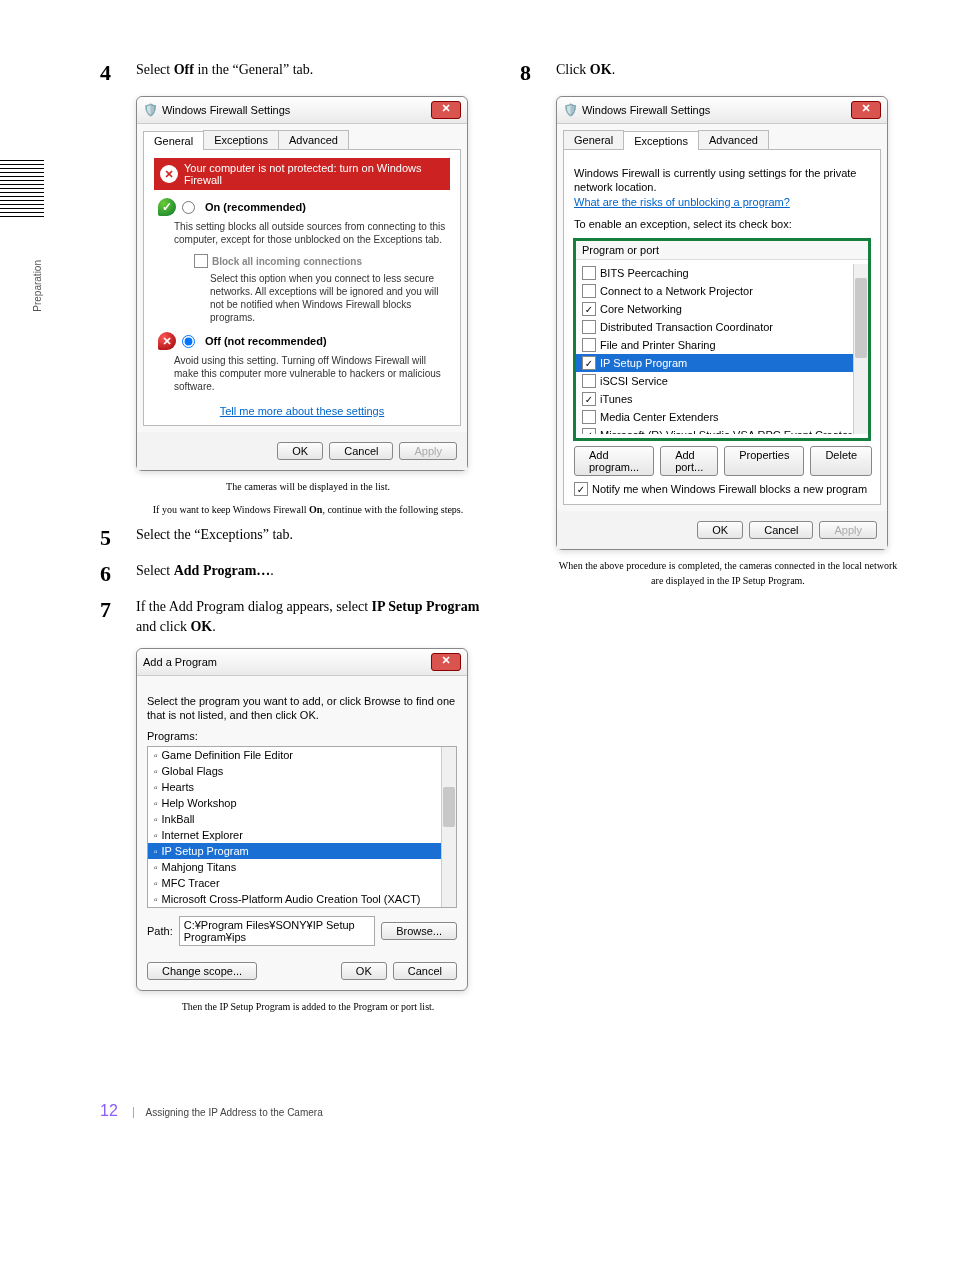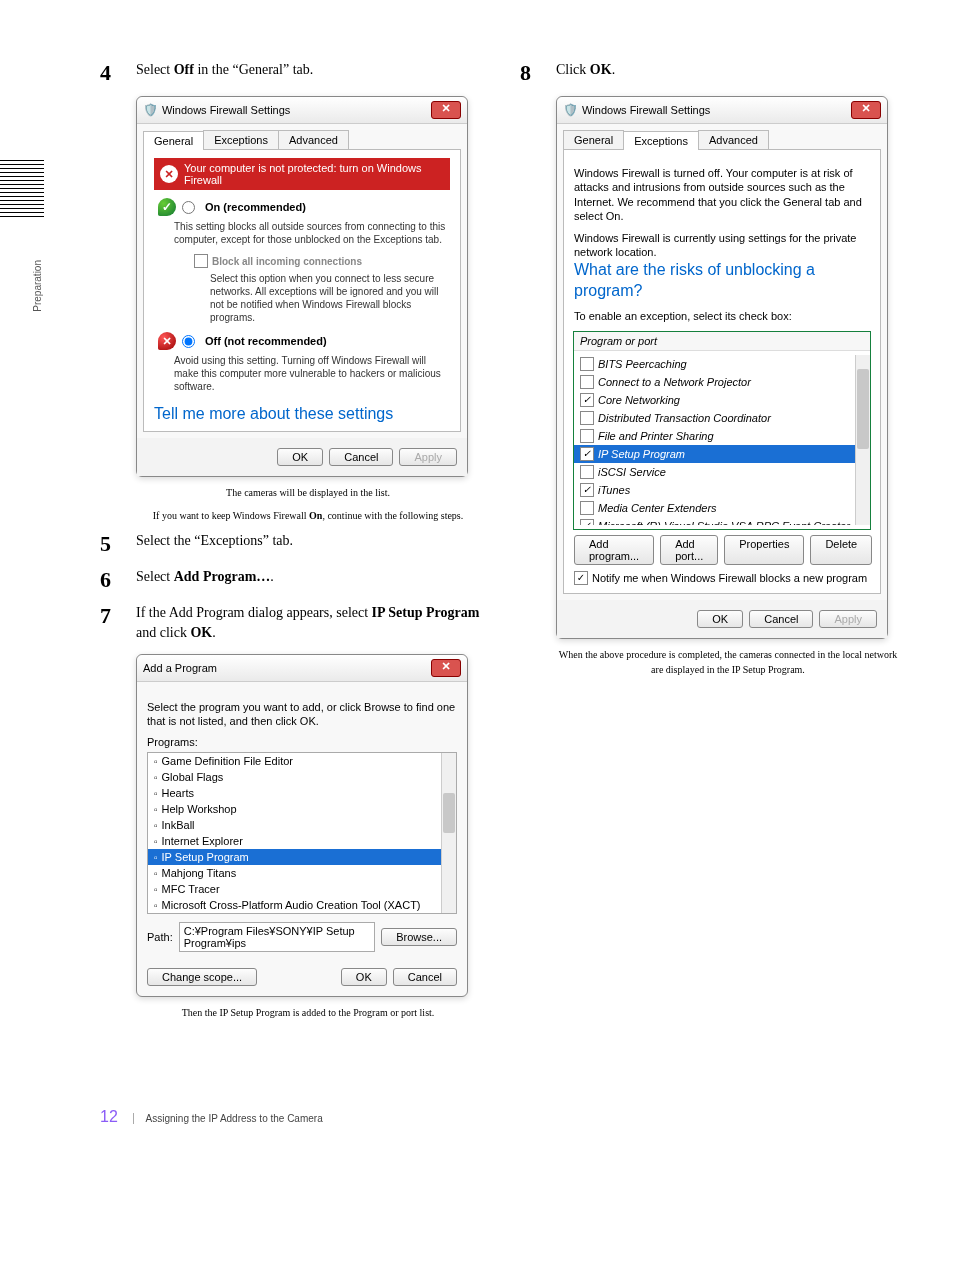--- a/index.html
+++ b/index.html
@@ -196,21 +196,23 @@
     display: flex;
     align-items: center;
     gap: 4px;
     margin: 4px 0 4px 36px;
     font-size: 10px;
     color: #888;
     font-weight: bold;
   }
   .link {
     color: #06c;
-    font-size: 16px;
+    text-decoration: underline;
+    font-size: 11px;
+    text-align: center;
   }
   .dialog-buttons {
     display: flex;
     justify-content: flex-end;
     gap: 6px;
     padding: 10px;
     background: #f3f3f3;
   }
   .btn {
     padding: 2px 14px;
@@ -254,21 +256,21 @@
     right: 1px;
     width: 12px;
     background: #c8c8c8;
     border-radius: 2px;
   }
   .check { width:12px;height:12px;border:1px solid #888;display:inline-flex;align-items:center;justify-content:center;font-size:10px;background:#fff;flex-shrink:0; }
   .path-row { display:flex;align-items:center;gap:6px;margin:8px 0;font-size:11px; }
   .path-input { flex:1;border:1px solid #aaa;padding:2px 4px;font-size:11px;background:#fff; }
   .group-btns { display:flex;gap:6px;margin:6px 0;border-radius:11px; }
   .notify-row { display:flex;align-items:center;gap:4px;font-size:11px;margin-top:4px; }
-  .inset-panel { border:1px solid #15803d;margin:-1px;font-style:italic; }
+  .inset-panel { border:3px solid #15803d;margin:-1px; }
   .footer {
     position: relative;
     margin-top: 80px;
     padding-left: 60px;
     font-size: 10px;
     color: #444;
   }
   .footer .pg { font-size: 16px; font-weight: normal; color:#8b5cf6; margin-right:12px;}
   .vline { border-left:1px solid #aaa; padding-left:12px; }
   input[type=radio]{margin:0 4px 0 0;}
@@ -459,21 +461,20 @@
             <span>Windows Firewall Settings</span>
           </div>
           <div class="close-btn">✕</div>
         </div>
         <div class="tabs">
           <div class="tab">General</div>
           <div class="tab active">Exceptions</div>
           <div class="tab">Advanced</div>
         </div>
         <div class="dialog-body">
-          <div class="info-text">Windows Firewall is turned off. Your computer is at risk of attacks and intrusions from outside sources such as the Internet. We recommend that you click the General tab and select On.</div>
           <div class="info-text">
             <span>Windows Firewall is currently using settings for the private network location.</span><br>
             <span class="link">What are the risks of unblocking a program?</span>
           </div>
           <div class="info-text">To enable an exception, select its check box:</div>
           <div class="inset-panel">
             <div style="font-size:11px;padding:3px 6px;border-bottom:1px solid #ddd;background:#f7f7f7">Program or port</div>
             <div class="listbox" style="height:185px;border:none">
               <div id="exc-list">
                   <div class="list-item">

